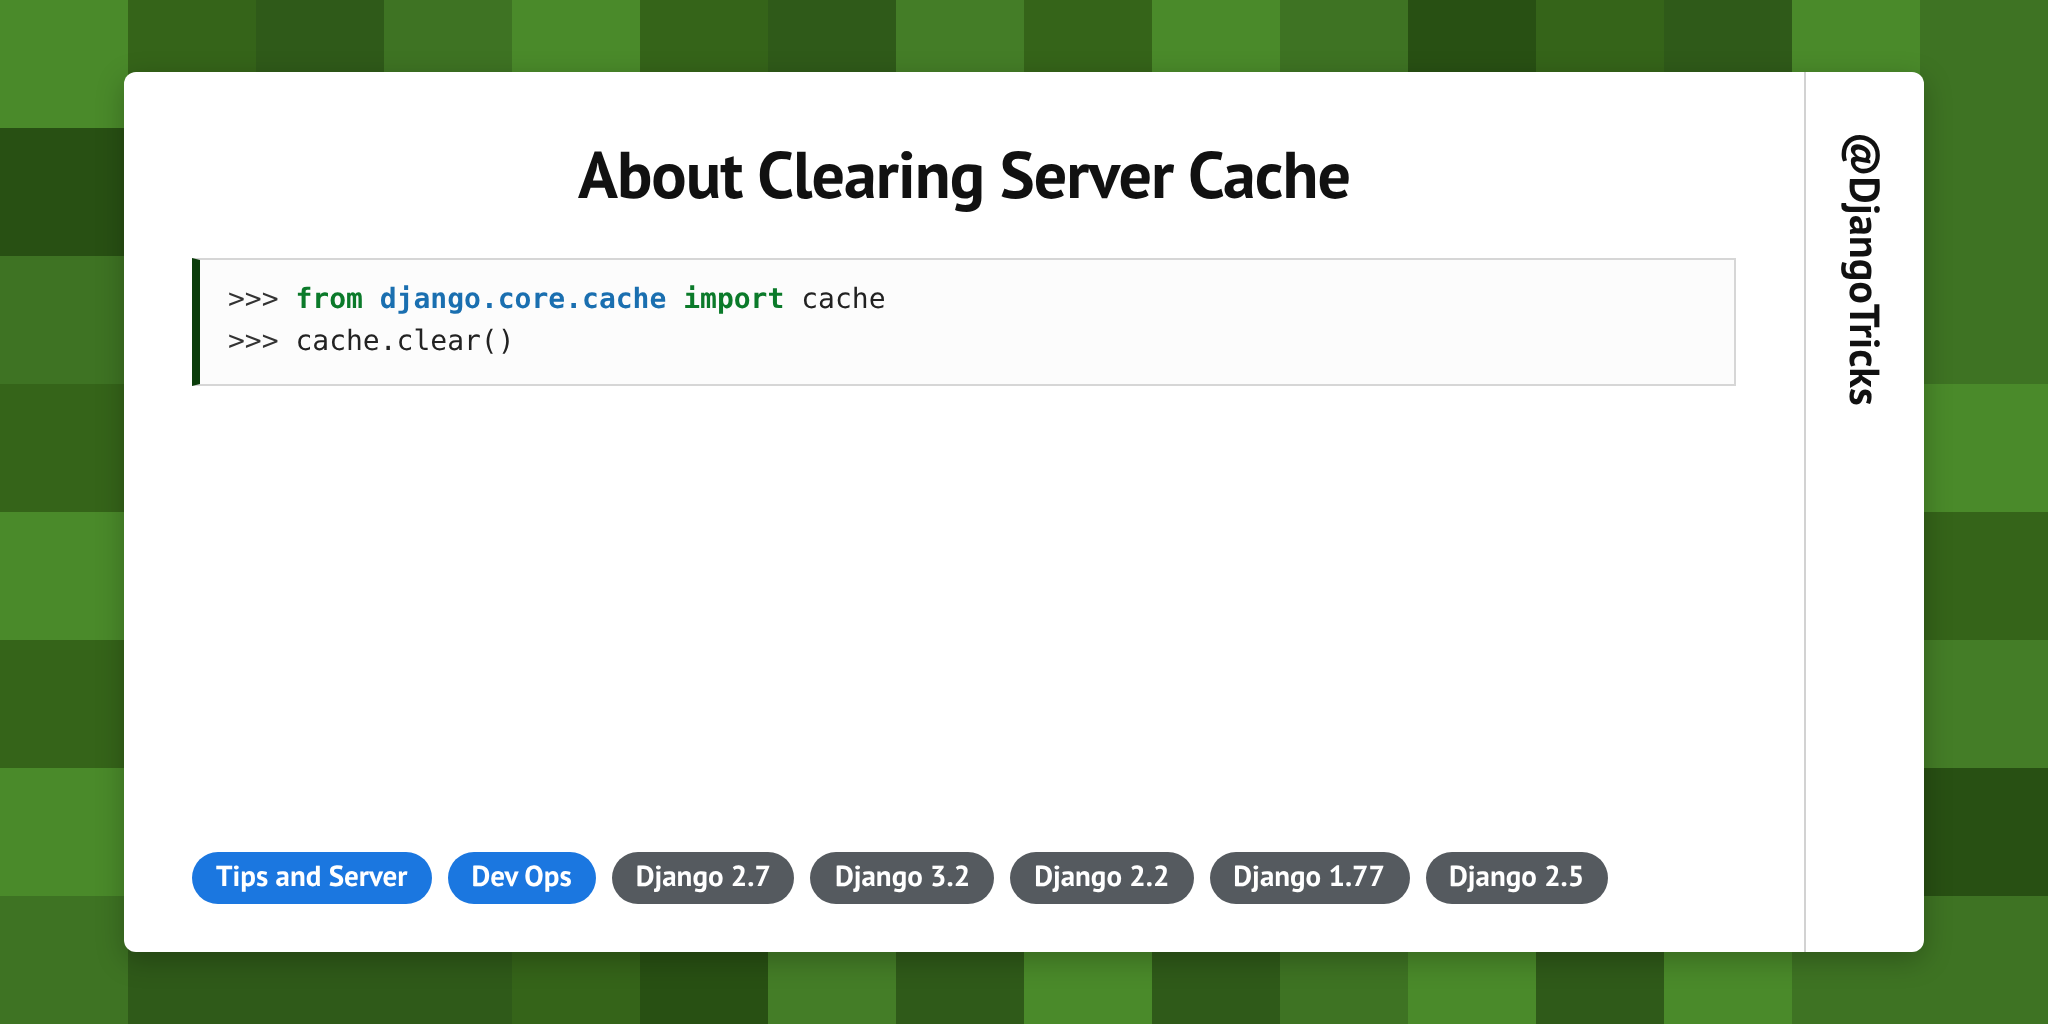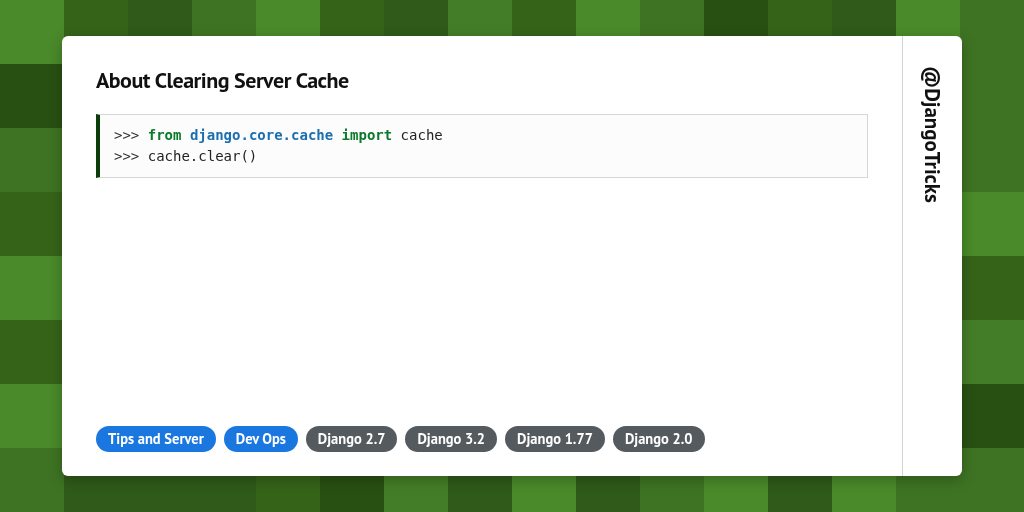--- a/index.html
+++ b/index.html
@@ -26,25 +26,26 @@
     display: flex;
     z-index: 1;
   }
   .main {
     flex: 1;
     padding: 30px 34px 24px 34px;
     display: flex;
     flex-direction: column;
   }
   .title {
-    font-size: 22px;
+    font-size: 33px;
     font-weight: 800;
     color: #111;
     letter-spacing: -0.5px;
     margin-bottom: 20px;
+    text-align: center;
   }
   .desc {
     font-size: 19px;
     color: #222;
     margin-bottom: 18px;
   }
   .codeblock {
     border: 1px solid #d6d6d6;
     border-left: 4px solid #0b3d0b;
     background: #fcfcfc;
@@ -230,20 +231,21 @@
   <div class="main">
     <h1 class="title">About Clearing Server Cache</h1>
     <pre class="codeblock" id="code"><span class="tok-prompt">&gt;&gt;&gt; </span><span class="tok-kw">from </span><span class="tok-mod">django.core.cache </span><span class="tok-kw">import </span><span class="tok-id">cache</span>
 <span class="tok-prompt">&gt;&gt;&gt; </span><span class="tok-id">cache.clear()</span></pre>
     <div class="spacer"></div>
     <div class="tags" id="tags">
         <span class="tag blue">Tips and Server</span>
         <span class="tag blue">Dev Ops</span>
         <span class="tag gray">Django 2.7</span>
         <span class="tag gray">Django 3.2</span>
+        <span class="tag gray">Django 2.2</span>
         <span class="tag gray">Django 1.77</span>
-        <span class="tag gray">Django 2.0</span>
+        <span class="tag gray">Django 2.5</span>
       </div>
   </div>
   <div class="sidebar">
     <div class="handle">@DjangoTricks</div>
   </div>
 </div>
 
 </body></html>

